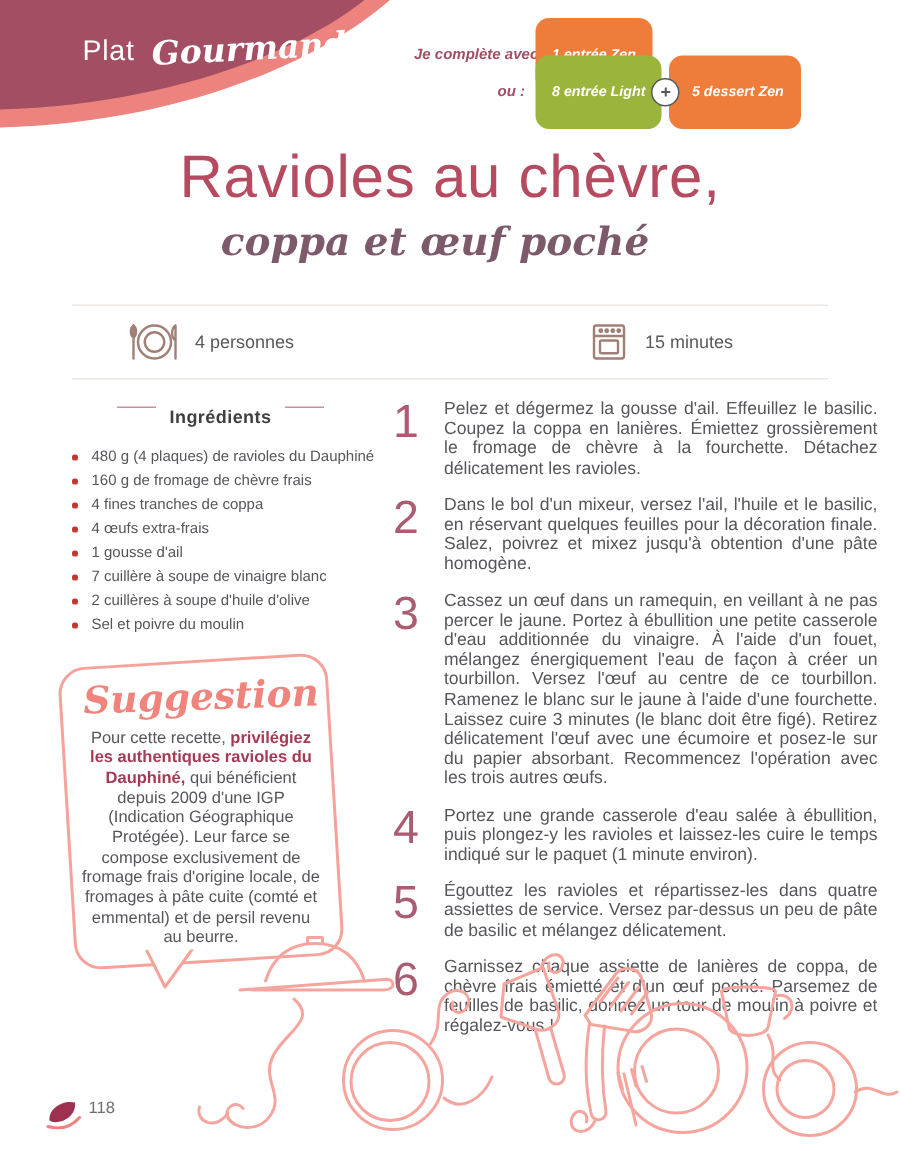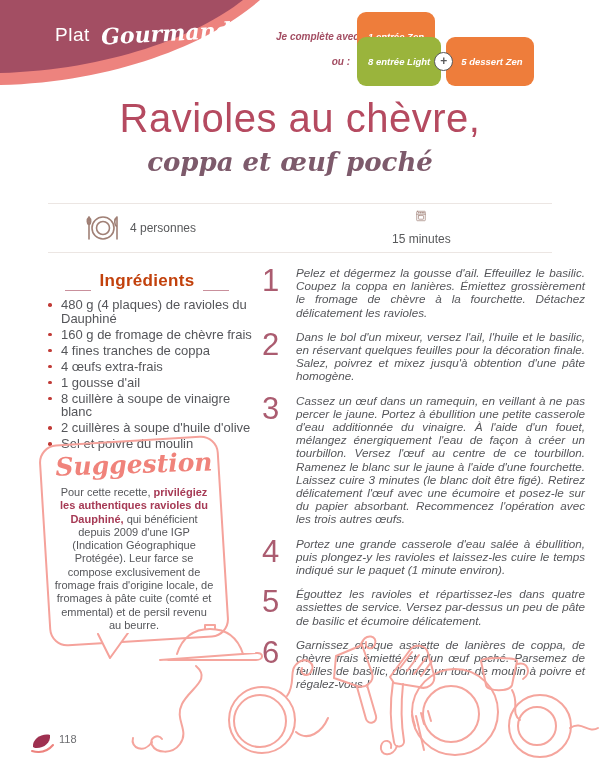--- a/index.html
+++ b/index.html
@@ -33,46 +33,46 @@
             font-family:"DejaVu Serif",serif;font-style:italic;font-weight:700;
             font-size:26px;color:#7d5a6b;margin-left:36px;}
 
   
   .meta-line{position:absolute;left:48px;width:504px;height:1px;background:#ece6e3;}
   .meta-group{position:absolute;display:flex;align-items:center;gap:10px;top:210px;height:36px;}
   .meta-group span{font-size:12px;color:#58595b;}
   .meta-icon{stroke:#a08076;fill:none;stroke-width:1.6;stroke-linecap:round;stroke-linejoin:round;}
 
   
-  .ing-head{position:absolute;top:271px;left:40px;width:214px;display:flex;align-items:flex-end;
-            justify-content:center;gap:9px;color:#c2410c;font-size:17px;font-weight:700;
+  .ing-head{position:absolute;top:271px;left:40px;width:214px;display:flex;align-items:flex-start;
+            justify-content:center;gap:9px;color:#404040;font-size:12px;font-weight:700;
             letter-spacing:.3px;}
   .ing-dash{width:26px;height:1px;background:#c9909c;}
   .ing-list{position:absolute;top:298px;left:46px;width:206px;margin:0;padding:0;list-style:none;}
-  .ing-list li{position:relative;padding-left:15px;font-size:13px;line-height:13.5px;
+  .ing-list li{position:relative;padding-left:15px;font-size:10px;line-height:13.5px;
                margin-bottom:2.5px;color:#55565a;}
   .ing-list li::before{content:"";position:absolute;left:2px;top:5px;width:3.5px;height:3.5px;
                        border-radius:50%;background:#c13b36;}
 
   
   .bubble-border{position:absolute;top:440px;left:44px;width:176px;height:198px;
                  border:2px solid #f5a29b;border-radius:18px;transform:rotate(-3.5deg);}
   .bubble-tail{position:absolute;top:633px;left:94px;z-index:3;}
   .bubble-content{position:absolute;top:450px;left:48px;width:172px;text-align:center;z-index:2;}
   .sugg-head{font-family:"DejaVu Serif",serif;font-style:italic;font-weight:700;
              font-size:25px;color:#f0837b;margin:0 0 7px 0;transform:rotate(-2deg);}
   .sugg-text{font-size:11px;line-height:13.3px;color:#55565a;padding:0 6px;margin:0;}
   .sugg-bold{color:#a63a55;font-weight:700;}
 
   
   .steps{position:absolute;top:266px;left:262px;width:323px;}
   .step{display:flex;margin-bottom:11px;}
   .step-num{width:34px;flex:0 0 34px;font-size:31px;font-weight:300;color:#ab5c70;
             line-height:30px;}
-  .step-text{flex:1;font-size:11.7px;line-height:13.2px;text-align:justify;color:#55565a;font-style:italic;}
+  .step-text{flex:1;font-size:11.7px;line-height:13.2px;text-align:justify;color:#55565a;}
 
   
   .line-art{position:absolute;left:0;top:620px;}
   .footer{position:absolute;left:30px;top:733px;display:flex;align-items:flex-start;gap:5px;}
   .page-num{font-size:11px;color:#6d6e71;}
 </style>
 </head>
 <body>
 
 <div class="page">
@@ -109,21 +109,21 @@
     <svg class="meta-icon" width="34" height="28" viewBox="0 0 34 28">
       <circle cx="17" cy="14" r="11"></circle>
       <circle cx="17" cy="14" r="6.5"></circle>
       <path d="M3,3 v22 M3,11 c-2,-1 -2.5,-6 0,-8 M3,11 c2,-1 2.5,-6 0,-8"></path>
       <path d="M31,3 v22 M31,3 c-3,2 -3,8 0,10"></path>
     </svg>
     <span>4 personnes</span>
   </div>
 
 
-  <div class="meta-group" style="left:392px;flex-direction:column;">
+  <div class="meta-group" style="left:392px;">
     <svg class="meta-icon" width="28" height="28" viewBox="0 0 28 28">
       <rect x="4" y="3" width="20" height="22" rx="1.5"></rect>
       <path d="M4,10 h20"></path>
       <circle cx="8.5" cy="6.5" r="0.8"></circle>
         <circle cx="12.5" cy="6.5" r="0.8"></circle>
       <circle cx="16.5" cy="6.5" r="0.8"></circle>
         <circle cx="20.5" cy="6.5" r="0.8"></circle>
       <rect x="8" y="13" width="12" height="8.5" rx="1"></rect>
     </svg>
     <span>15 minutes</span>
@@ -133,21 +133,21 @@
     <span class="ing-dash"></span>
     <span>Ingrédients</span>
     <span class="ing-dash"></span>
   </div>
   <ul class="ing-list">
     <li>480 g (4 plaques) de ravioles du Dauphiné</li>
     <li>160 g de fromage de chèvre frais</li>
     <li>4 fines tranches de coppa</li>
     <li>4 œufs extra-frais</li>
     <li>1 gousse d'ail</li>
-    <li>8 cuillère à soupe de vinaigre blanc</li>
+    <li>7 cuillère à soupe de vinaigre blanc</li>
     <li>2 cuillères à soupe d'huile d'olive</li>
     <li>Sel et poivre du moulin</li>
   </ul>
 
   <div class="bubble-border"></div>
   <svg class="bubble-tail" width="40" height="28" viewBox="0 0 40 28">
     <path d="M4,1 L16,25 L34,0" fill="#ffffff" stroke="#f5a29b" stroke-width="2" stroke-linecap="round" stroke-linejoin="round"></path>
   </svg>
   <div class="bubble-content">
     <div class="sugg-head">Suggestion</div>
@@ -166,21 +166,21 @@
     <div class="step">
       <div class="step-num">3</div>
       <div class="step-text">Cassez un œuf dans un ramequin, en veillant à ne pas percer le jaune. Portez à ébullition une petite casserole d'eau additionnée du vinaigre. À l'aide d'un fouet, mélangez énergiquement l'eau de façon à créer un tourbillon. Versez l'œuf au centre de ce tourbillon. Ramenez le blanc sur le jaune à l'aide d'une fourchette. Laissez cuire 3 minutes (le blanc doit être figé). Retirez délicatement l'œuf avec une écumoire et posez-le sur du papier absorbant. Recommencez l'opération avec les trois autres œufs.</div>
     </div>
     <div class="step">
       <div class="step-num">4</div>
       <div class="step-text">Portez une grande casserole d'eau salée à ébullition, puis plongez-y les ravioles et laissez-les cuire le temps indiqué sur le paquet (1 minute environ).</div>
     </div>
     <div class="step">
       <div class="step-num">5</div>
-      <div class="step-text">Égouttez les ravioles et répartissez-les dans quatre assiettes de service. Versez par-dessus un peu de pâte de basilic et écumoire délicatement.</div>
+      <div class="step-text">Égouttez les ravioles et répartissez-les dans quatre assiettes de service. Versez par-dessus un peu de pâte de basilic et mélangez délicatement.</div>
     </div>
     <div class="step">
       <div class="step-num">6</div>
       <div class="step-text">Garnissez chaque assiette de lanières de coppa, de chèvre frais émietté et d'un œuf poché. Parsemez de feuilles de basilic, donnez un tour de moulin à poivre et régalez-vous !</div>
     </div>
   </div>
 
   <svg class="line-art" width="600" height="149" viewBox="0 0 600 149" fill="none" stroke="#f5a59d" stroke-width="2" stroke-linecap="round" stroke-linejoin="round">
 
     <path d="M177,34 q8,-25 33,-25 q25,0 33,25"></path>

